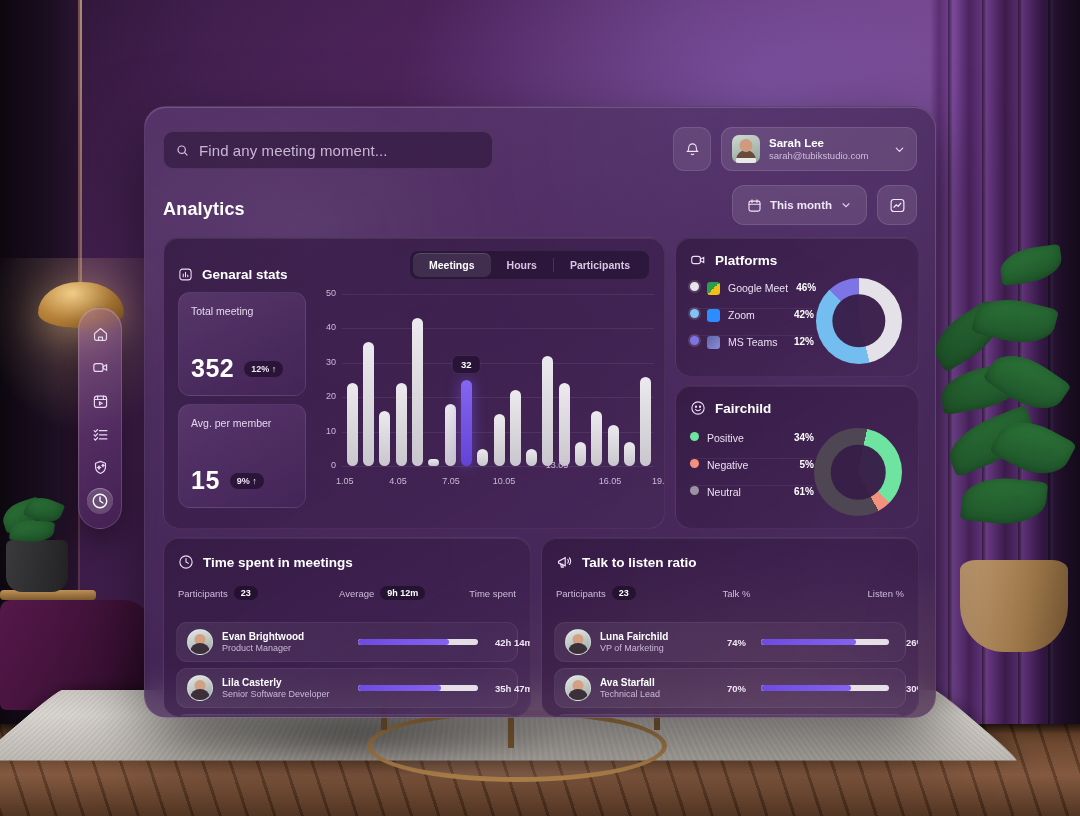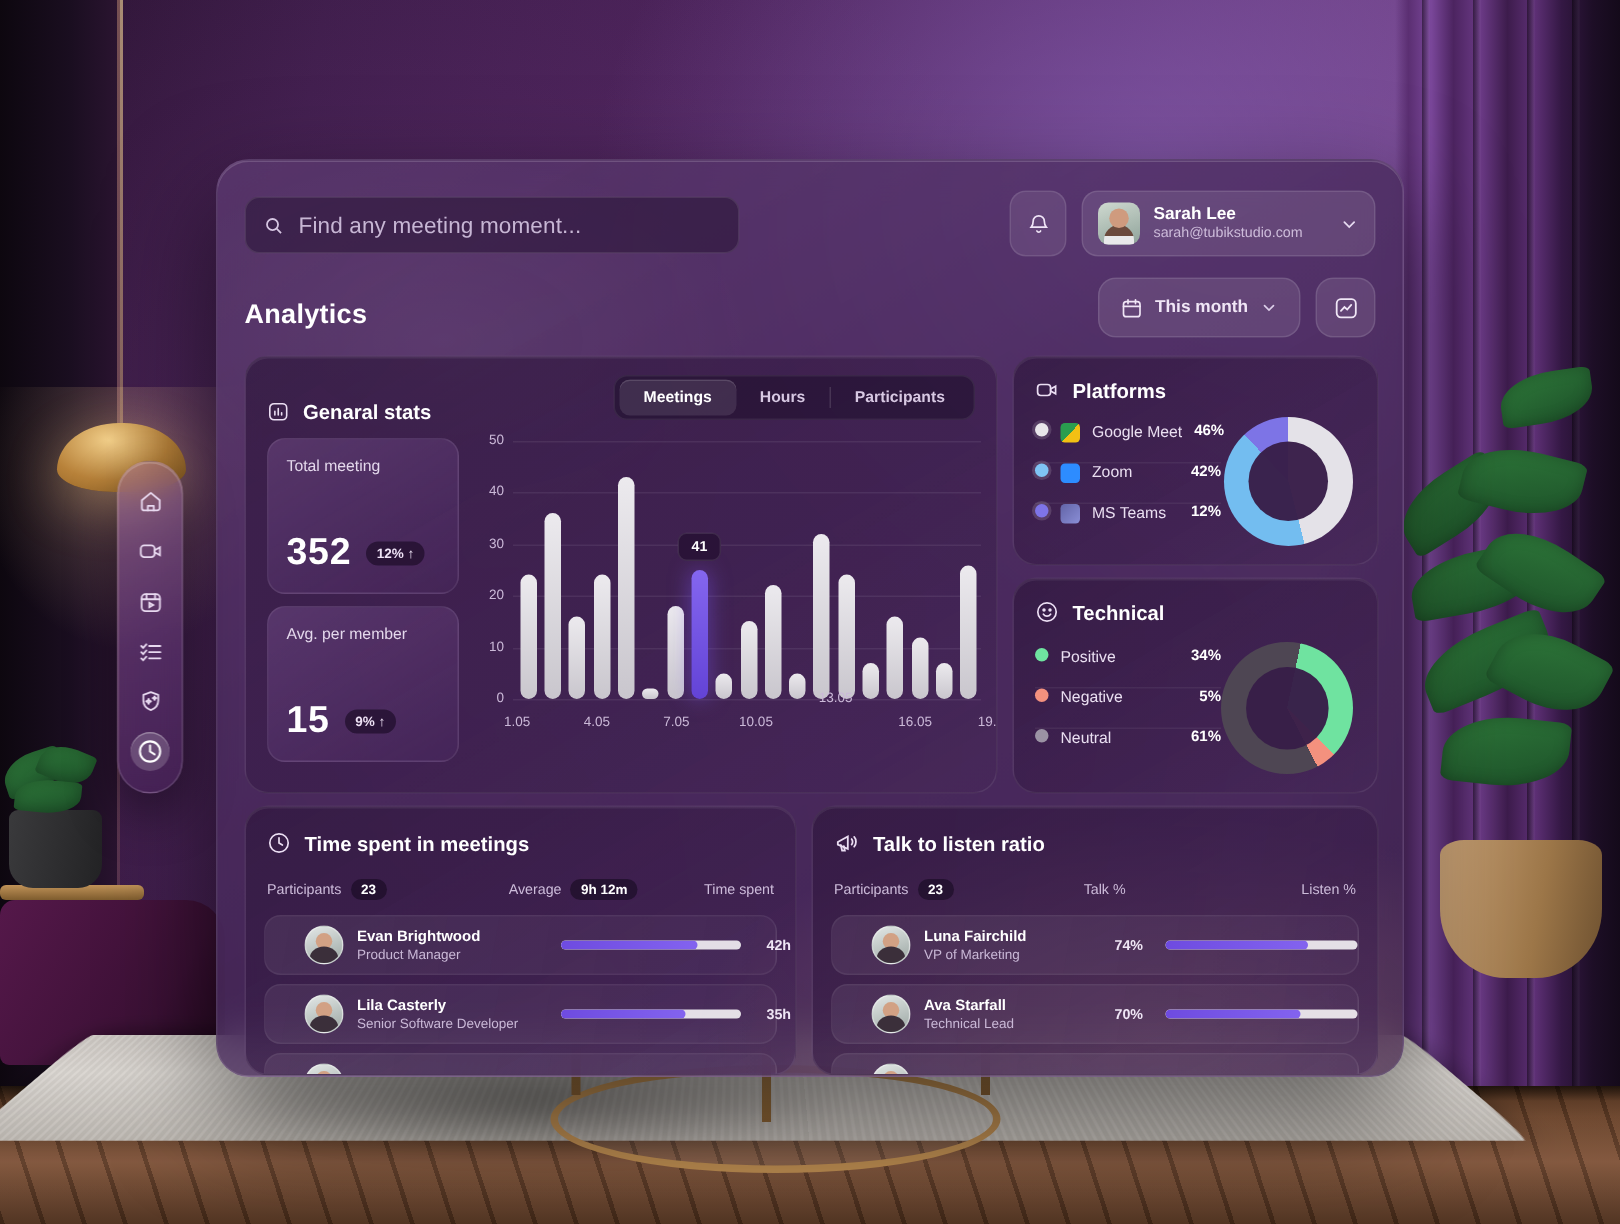--- a/index.html
+++ b/index.html
@@ -284,21 +284,21 @@
   .sub-head {
     position: absolute; left: 14px; right: 14px; top: 46px; height: 18px;
     display: flex; align-items: center; font-size: 9.5px; color: #cdbcda;
   }
   .chip { background: rgba(22,10,32,.6); border-radius: 7px; padding: 2px 7px; font-size: 9px; font-weight: 700; color: #fff; margin-left: 6px; }
   .person-row {
     position: absolute; left: 12px; right: 12px; height: 40px;
     border-radius: 11px;
     background: linear-gradient(100deg, rgba(255,255,255,.07), rgba(255,255,255,.03));
     border: 1px solid rgba(255,255,255,.06);
-    display: flex; align-items: center; padding: 0 26px; gap: 9px;
+    display: flex; align-items: center; padding: 0 10px; gap: 9px; margin-top: 12px;
   }
   .p-av {
     width: 26px; height: 26px; border-radius: 50%; flex: 0 0 26px;
     background: linear-gradient(160deg,#e3e7e6,#9aa6a2);
     border: 1.5px solid rgba(255,255,255,.35);
     position: relative; overflow: hidden;
   }
   .p-av::before { content:""; position:absolute; left:50%; top:16%; transform:translateX(-50%); width:11px; height:11px; border-radius:50%; background:#d2a184; }
   .p-av::after { content:""; position:absolute; left:50%; top:56%; transform:translateX(-50%); width:19px; height:16px; border-radius:50% 50% 0 0; background:#3b2f3a; }
   .p-name { font-size: 10px; font-weight: 700; color: #fff; line-height: 1.3; }
@@ -495,21 +495,21 @@
         </div>
       <div id="plot">
           <div class="bar" style="left: 2.63158%; margin-left: -5.5px; height: 82.56px;"></div>
           <div class="bar" style="left: 7.89474%; margin-left: -5.5px; height: 123.84px;"></div>
           <div class="bar" style="left: 13.1579%; margin-left: -5.5px; height: 55.04px;"></div>
           <div class="bar" style="left: 18.4211%; margin-left: -5.5px; height: 82.56px;"></div>
           <div class="bar" style="left: 23.6842%; margin-left: -5.5px; height: 147.92px;"></div>
           <div class="bar" style="left: 28.9474%; margin-left: -5.5px; height: 6.88px;"></div>
           <div class="bar" style="left: 34.2105%; margin-left: -5.5px; height: 61.92px;"></div>
           <div class="bar hl" style="left: 39.4737%; margin-left: -5.5px; height: 86px;"></div>
-          <div class="tooltip" style="left: 39.4737%; top: 80px;">41</div>
+          <div class="tooltip" style="left: 39.4737%; top: 80px;">32</div>
           <div class="bar" style="left: 44.7368%; margin-left: -5.5px; height: 17.2px;"></div>
           <div class="bar" style="left: 50%; margin-left: -5.5px; height: 51.6px;"></div>
           <div class="bar" style="left: 55.2632%; margin-left: -5.5px; height: 75.68px;"></div>
           <div class="bar" style="left: 60.5263%; margin-left: -5.5px; height: 17.2px;"></div>
           <div class="bar" style="left: 65.7895%; margin-left: -5.5px; height: 110.08px;"></div>
           <div class="bar" style="left: 71.0526%; margin-left: -5.5px; height: 82.56px;"></div>
           <div class="bar" style="left: 76.3158%; margin-left: -5.5px; height: 24.08px;"></div>
           <div class="bar" style="left: 81.5789%; margin-left: -5.5px; height: 55.04px;"></div>
           <div class="bar" style="left: 86.8421%; margin-left: -5.5px; height: 41.28px;"></div>
           <div class="bar" style="left: 92.1053%; margin-left: -5.5px; height: 24.08px;"></div>
@@ -566,21 +566,21 @@
   <div class="card" id="card-sentiments">
     <div class="card-title" style="position:absolute;left:14px;top:14px">
       <span>
         <svg width="16" height="16" viewBox="0 0 24 24" fill="none" stroke="#ebdef3" stroke-width="1.7" stroke-linecap="round">
           <circle cx="12" cy="12" r="9.2"></circle>
             <circle cx="9" cy="10" r=".9" fill="#ebdef3"></circle>
             <circle cx="15" cy="10" r=".9" fill="#ebdef3"></circle>
             <path d="M8.4 14.2c1 1.4 2.2 2 3.6 2s2.6-.6 3.6-2"></path>
         </svg>
       </span>
-      <span>Technical</span>
+      <span>Fairchild</span>
     </div>
     <div id="sentiment-rows" style="position:absolute;left:14px;top:46px;width:124px">
         <div class="legend-row">
           <span class="dot" style="background: rgb(111, 227, 160);"></span>
           <span class="legend-name">Positive</span>
           <span class="legend-val">34%</span>
         </div>
         <div class="legend-row">
           <span class="dot" style="background: rgb(244, 145, 126);"></span>
           <span class="legend-name">Negative</span>

